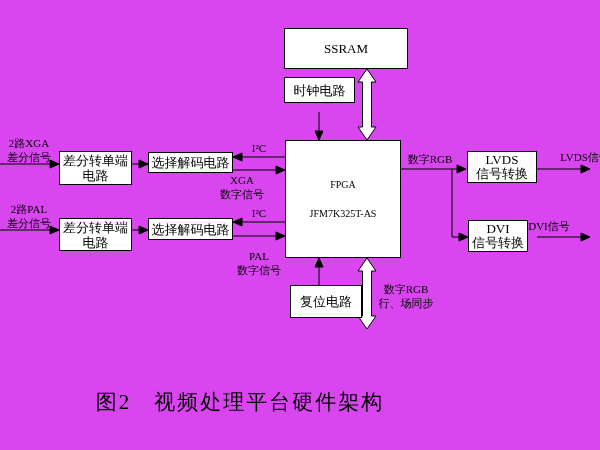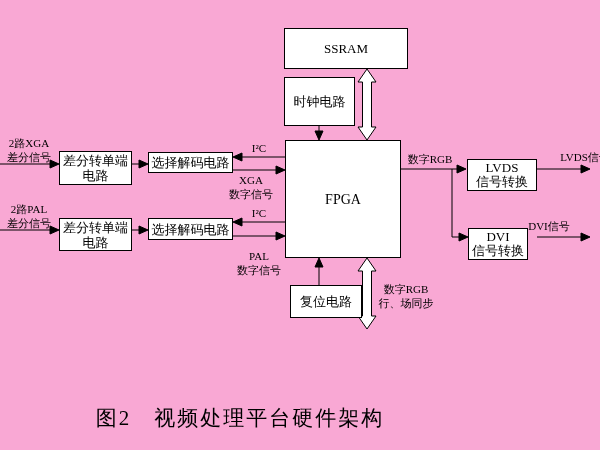--- a/index.html
+++ b/index.html
@@ -4,21 +4,21 @@
 <style>
   html, body {
     margin: 0;
     padding: 0;
     background: #ffffff;
   }
   .stage {
     position: relative;
     width: 600px;
     height: 450px;
-    background: #f9a8d4;
+    background: #d946ef;
     color: #000000;
     font-family: "Liberation Serif", "DejaVu Serif", serif;
     overflow: hidden;
   }
   .wires {
     position: absolute;
     left: 0;
     top: 0;
     width: 600px;
     height: 450px;
@@ -29,38 +29,37 @@
     border: 1px solid #000000;
     background: #ffffff;
     display: flex;
     flex-direction: column;
     align-items: center;
     justify-content: center;
     text-align: center;
     font-size: 13px;
     line-height: 15px;
   }
-  .box.small-lines { line-height: 14px; margin-top: 8px; }
-  .box.fpga { font-size: 14px; line-height: 17px; gap: 12px; }
+  .box.small-lines { line-height: 14px; }
+  .box.fpga { font-size: 10px; line-height: 17px; gap: 12px; }
   .lbl {
     position: absolute;
     font-size: 11px;
     line-height: 14px;
     text-align: center;
     white-space: nowrap;
   }
   .caption {
     position: absolute;
     left: 0;
     top: 388px;
     width: 480px;
     text-align: center;
     font-size: 21px;
     letter-spacing: 2px;
-    margin-top: 16px;
   }
 </style>
 </head>
 <body>
 
 <div class="stage">
 
   <svg class="wires" width="600" height="450" viewBox="0 0 600 450">
 
     <g stroke="#000" fill="#000">
@@ -135,26 +134,27 @@
 
     <polygon points="367,69 376,82 371.5,82 371.5,127 376,127 367,140 358,127 362.5,127 362.5,82 358,82" fill="#ffffff" stroke="#000000"></polygon>
 
     <polygon points="367,258 376,271 371.5,271 371.5,316 376,316 367,329 358,316 362.5,316 362.5,271 358,271" fill="#ffffff" stroke="#000000"></polygon>
   </svg>
 
   <div class="box" style="left:284px;top:28px;width:124px;height:41px">
     <span>SSRAM</span>
   </div>
 
-  <div class="box" style="left:284px;top:77px;width:71px;height:49px">
+  <div class="box" style="left:284px;top:77px;width:71px;height:26px">
     <span>时钟电路</span>
   </div>
 
   <div class="box fpga" style="left:285px;top:140px;width:116px;height:118px">
     <span>FPGA</span>
+    <span>JFM7K325T-AS</span>
   </div>
 
   <div class="box" style="left:59px;top:151px;width:73px;height:34px">
     <span>差分转单端</span>
     <span>电路</span>
   </div>
 
   <div class="box" style="left:148px;top:152px;width:85px;height:21px">
     <span>选择解码电路</span>
   </div>
@@ -190,21 +190,21 @@
 
   <div class="lbl" style="left:0;top:202px;width:58px">
     <div>2路PAL</div>
     <div>差分信号</div>
   </div>
 
   <div class="lbl" style="left:233px;top:141px;width:52px">I²C</div>
 
   <div class="lbl" style="left:233px;top:206px;width:52px">I²C</div>
 
-  <div class="lbl" style="left:220px;top:173px;width:62px">
+  <div class="lbl" style="left:211px;top:173px;width:62px">
     <div>XGA</div>
     <div>数字信号</div>
   </div>
 
   <div class="lbl" style="left:228px;top:249px;width:62px">
     <div>PAL</div>
     <div>数字信号</div>
   </div>
 
   <div class="lbl" style="left:400px;top:152px;width:60px">数字RGB</div>

